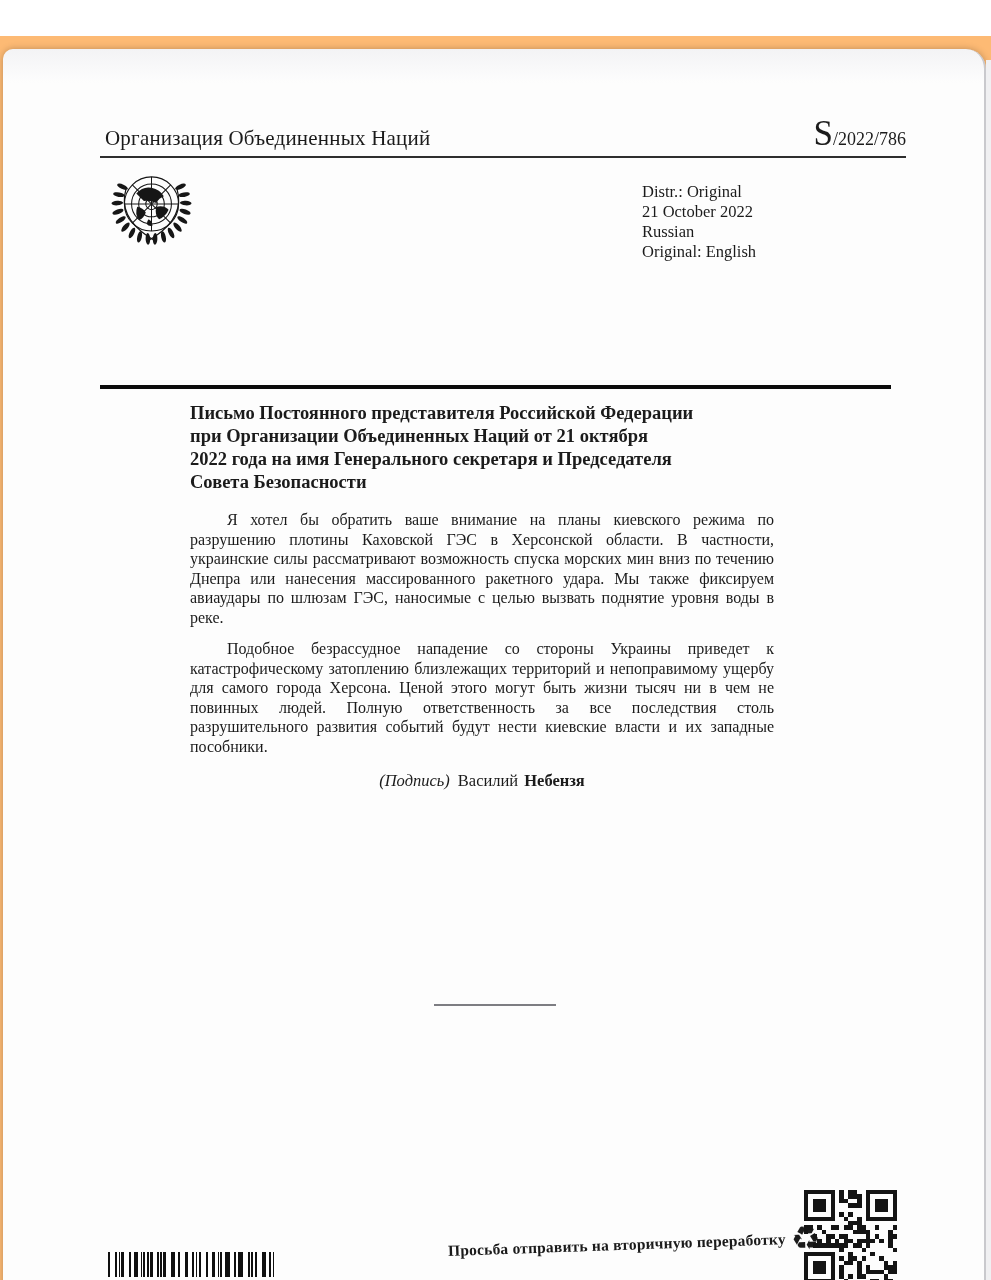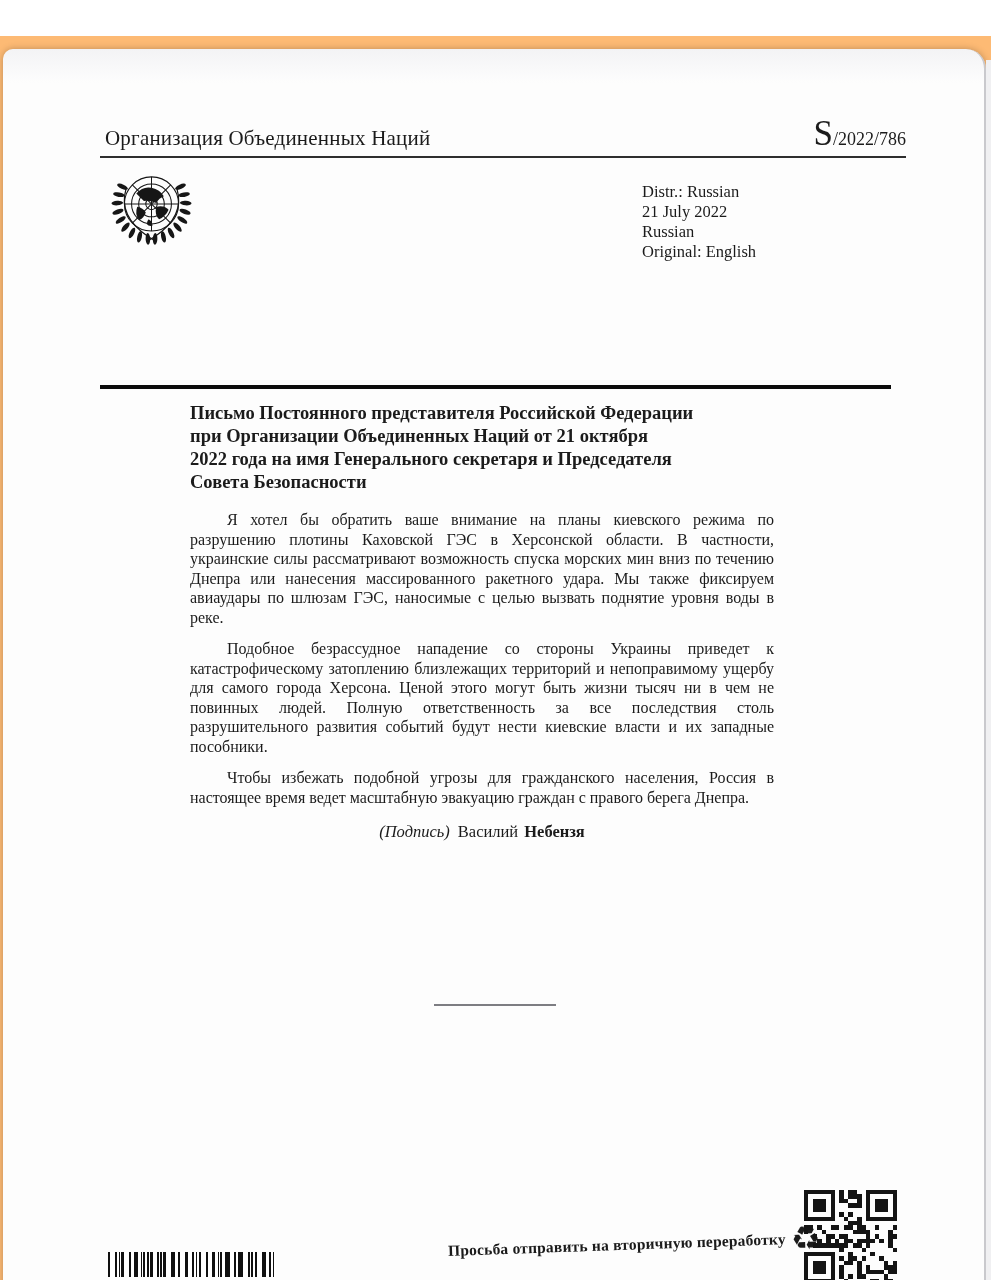--- a/index.html
+++ b/index.html
@@ -115,38 +115,37 @@
     </g>
     <g stroke="#161616" fill="none" stroke-width="1.3">
       <path d="M23 26 Q15 54 46 75"></path>
       <path d="M77 26 Q85 54 54 75"></path>
       <path d="M46 75 L54 80 M54 75 L46 80"></path>
     </g>
   </svg>
 
 
   <div class="distr">
-    <div>Distr.: Russian</div>
-    <div>21 July 2022</div>
+    <div>Distr.: Original</div>
+    <div>21 October 2022</div>
     <div>Russian</div>
     <div>Original: English</div>
   </div>
 
   <div class="thick-rule"></div>
 
   <div class="letter">
     <div class="title">
       <div>Письмо Постоянного представителя Российской Федерации</div>
       <div>при Организации Объединенных Наций от 21 октября</div>
       <div>2022 года на имя Генерального секретаря и Председателя</div>
       <div>Совета Безопасности</div>
     </div>
     <p class="para">Я хотел бы обратить ваше внимание на планы киевского режима по разрушению плотины Каховской ГЭС в Херсонской области. В частности, украинские силы рассматривают возможность спуска морских мин вниз по течению Днепра или нанесения массированного ракетного удара. Мы также фиксируем авиаудары по шлюзам ГЭС, наносимые с целью вызвать поднятие уровня воды в реке.</p>
     <p class="para">Подобное безрассудное нападение со стороны Украины приведет к катастрофическому затоплению близлежащих территорий и непоправимому ущербу для самого города Херсона. Ценой этого могут быть жизни тысяч ни в чем не повинных людей. Полную ответственность за все последствия столь разрушительного развития событий будут нести киевские власти и их западные пособники.</p>
-    <p class="para">Чтобы избежать подобной угрозы для гражданского населения, Россия в настоящее время ведет масштабную эвакуацию граждан с правого берега Днепра.</p>
     <div class="signature">
       <span class="sig-label">(Подпись)</span><span class="sig-first">Василий</span><span class="sig-last">Небензя</span>
     </div>
   </div>
 
   <div class="short-rule"></div>
 
   <div class="job-line">
     <span class="jl">22-23949 (R)</span><span class="jl">241022</span><span>261022</span>
   </div>

